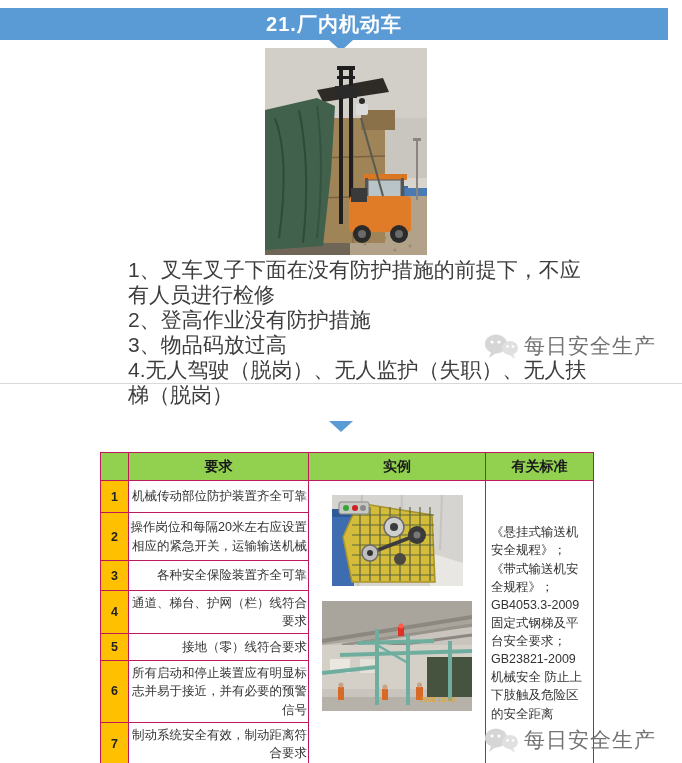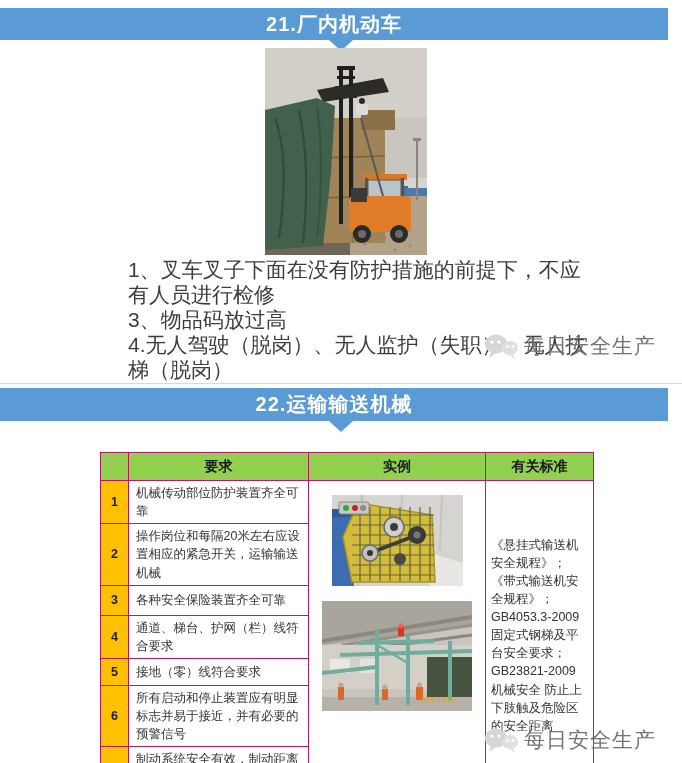--- a/index.html
+++ b/index.html
@@ -35,21 +35,21 @@
   .req-table { position:absolute; left:100px; top:452px; width:493px;
                border-collapse:collapse; table-layout:fixed;
                font-size:12.5px; color:#333333; }
   .req-table th, .req-table td { border:1px solid #be185d; }
   .req-table th { background:#92d050; height:28px; font-size:14px; font-weight:bold; color:#1a1a1a; }
   .col-num { width:28px; }
   .col-req { width:180px; }
   .col-ex  { width:177px; }
   .col-std { width:108px; }
   td.num  { background:#ffc000; text-align:center; font-weight:bold; color:#222; }
-  td.req  { padding:3px 7px; line-height:1.45; }
+  td.req  { padding:3px 1px; line-height:1.45;text-align:right; }
   td.example { vertical-align:top; text-align:center; background:#fff; }
   td.standard { vertical-align:middle; padding:3px 5px; line-height:1.45;
                 white-space:pre-line; background:#fff; }
   tr.r1 { height:32px; } tr.r2 { height:48px; } tr.r3 { height:30px; }
   tr.r4 { height:29px; } tr.r5 { height:27px; } tr.r6 { height:44px; }
   tr.r7 { height:42px; }
   .ex-photo-a { margin-top:14px; }
   .ex-photo-b { margin-top:12px; }
 </style>
 </head>
@@ -107,43 +107,41 @@
     <rect x="86" y="140" width="16" height="14" fill="#3a3a3a"></rect>
     <circle cx="97" cy="186" r="9" fill="#2a2a2a"></circle>
       <circle cx="97" cy="186" r="4" fill="#6a6a6a"></circle>
     <circle cx="134" cy="186" r="9" fill="#2a2a2a"></circle>
       <circle cx="134" cy="186" r="4" fill="#6a6a6a"></circle>
     <line x1="96" y1="70" x2="118" y2="148" stroke="#5a5a52" stroke-width="2"></line>
   </svg>
 
   <div class="issue-list">
     <div>1、叉车叉子下面在没有防护措施的前提下，不应有人员进行检修</div>
+    <div>2、登高作业没有防护措施</div>
     <div>3、物品码放过高</div>
     <div>4.无人驾驶（脱岗）、无人监护（失职）、无人扶梯（脱岗）</div>
   </div>
 
   <div class="watermark" id="wm1">
     <svg width="36" height="27" viewBox="0 0 36 27">
       <ellipse cx="13" cy="11" rx="11" ry="9.5" fill="#d6d6d6"></ellipse>
       <polygon points="8,19 6,25 13,20" fill="#d6d6d6"></polygon>
       <circle cx="9" cy="9" r="1.6" fill="#ffffff"></circle>
         <circle cx="16" cy="9" r="1.6" fill="#ffffff"></circle>
       <ellipse cx="27" cy="15" rx="8" ry="7" fill="#e0e0e0"></ellipse>
       <polygon points="30,21 32,26 26,21.5" fill="#e0e0e0"></polygon>
       <circle cx="24.5" cy="13.5" r="1.3" fill="#ffffff"></circle>
         <circle cx="30" cy="13.5" r="1.3" fill="#ffffff"></circle>
     </svg>
     <span>每日安全生产</span>
   </div>
 
   <div class="divider"></div>
 
-  <div class="banner" id="banner2">
-    <span class="banner-title">22.运输输送机械</span>
-  </div>
   <div class="banner-tri" id="tri2"></div>
 
   <table class="req-table">
     <colgroup>
         <col class="col-num">
         <col class="col-req">
         <col class="col-ex">
         <col class="col-std">
       </colgroup>
     <tbody>

